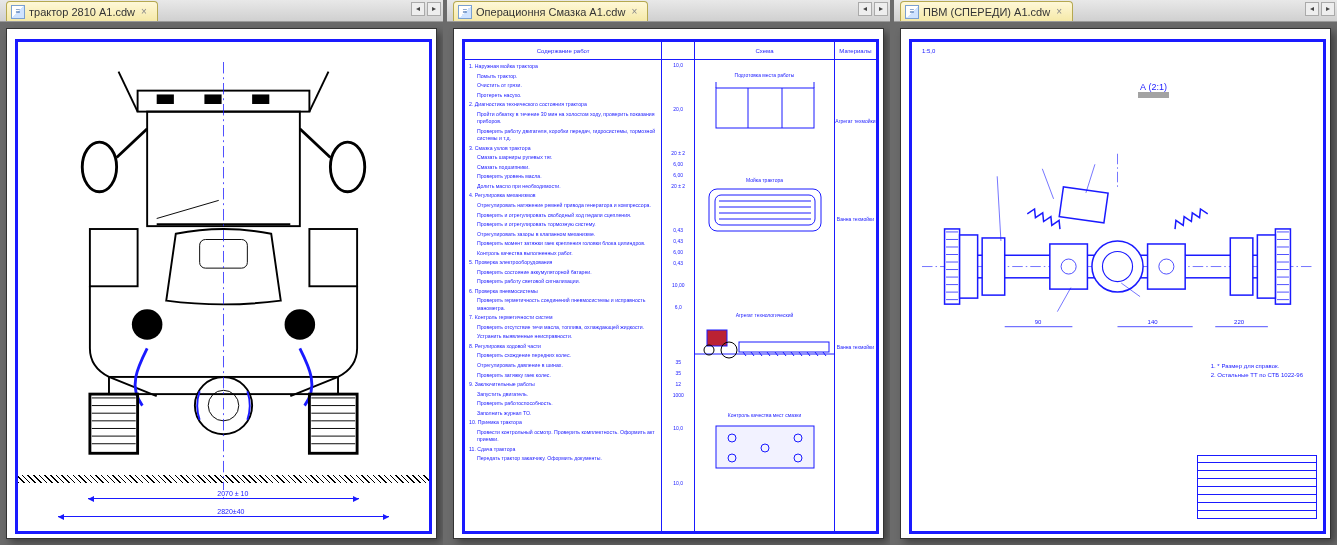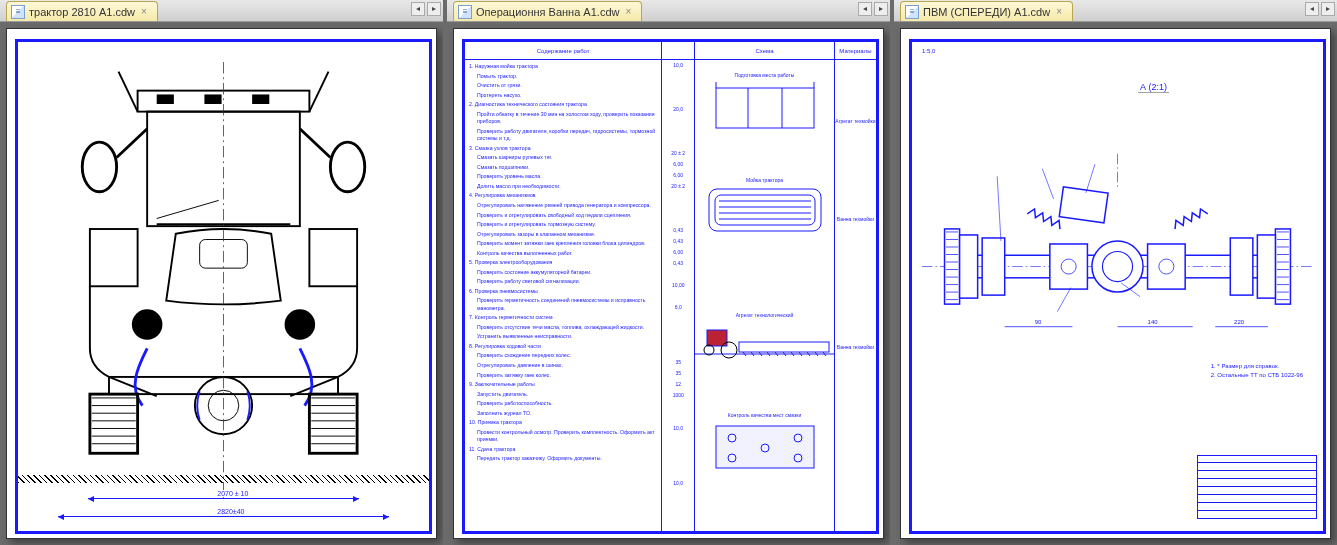--- a/index.html
+++ b/index.html
@@ -143,21 +143,21 @@
   .notes3 {
     position:absolute; right:20px; bottom:150px; font-size:6px; color:#1a1aff; text-align:left; line-height:1.6;
   }
   .title-block {
     position:absolute; right:6px; bottom:6px; width:120px; height:70px;
   }
   .title-block .tb-row { border:1px solid #1a1aff; border-top:none; height:8px;}
   .title-block .tb-row:first-child{border-top:1px solid #1a1aff;}
   .a2-label {
     position:absolute; top:40px; left:55%; font-size:9px; color:#1a1aff;
-    border-bottom:1px solid #a3a3a3; padding:0 2px;
+    border-bottom:6px solid #a3a3a3; padding:0 2px;
   }
   .scale-marker {
     position:absolute; left:10px; top:6px; font-size:6px; color:#1a1aff;
   }
 </style>
 </head>
 <body>
 
 <div class="pane">
   <div class="tab-bar">
@@ -229,21 +229,21 @@
         <div class="dim-text" style="left:48%;bottom:16px;">2820±40</div>
       </div>
     </div>
   </div>
 </div>
 
 <div class="pane">
   <div class="tab-bar">
     <div class="tab">
       <span class="doc-icon">≡</span>
-      <span>Операционня Ванна А1.cdw</span>
+      <span>Операционня Смазка А1.cdw</span>
       <span class="close">×</span>
     </div>
     <div class="tabbar-scroll">
       <div class="btn">◂</div>
       <div class="btn">▸</div>
     </div>
   </div>
   <div class="doc-area">
     <div class="sheet">
       <div class="frame"></div>

